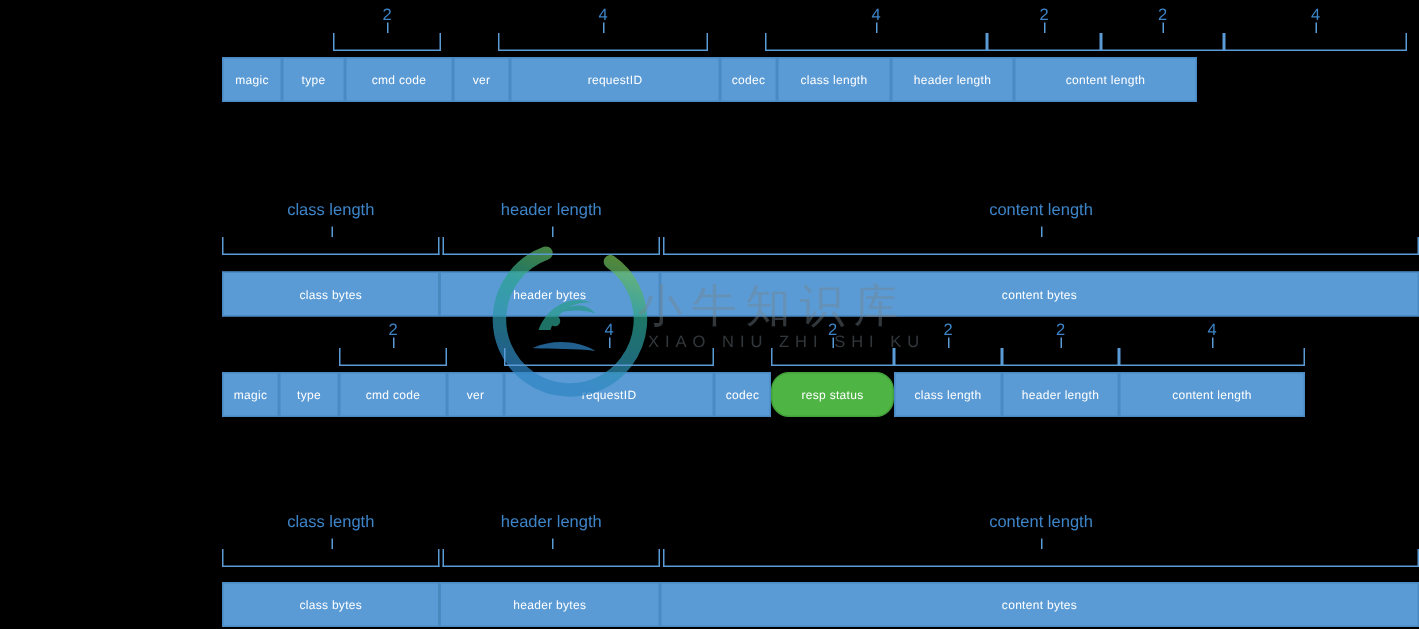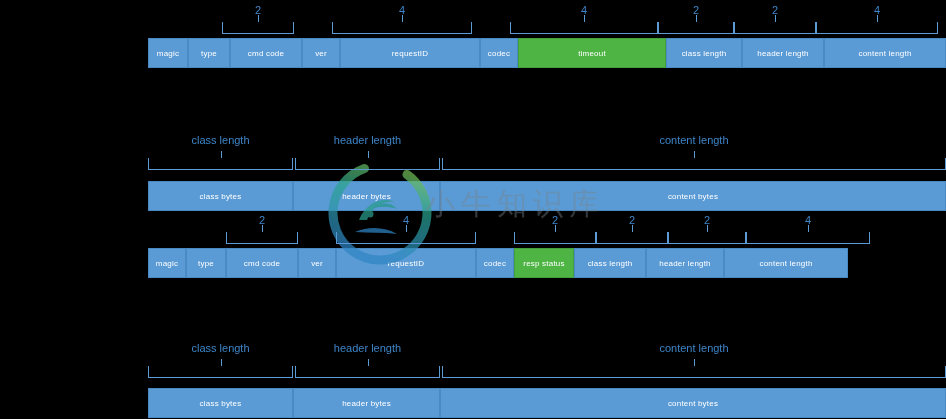--- a/index.html
+++ b/index.html
@@ -60,41 +60,40 @@
 
 <div class="canvas">
 
   <div class="bar" style="left:148px;top:38px;">
       <div class="cell" style="width: 40px;">magic</div>
       <div class="cell" style="width: 42px;">type</div>
       <div class="cell" style="width: 72px;">cmd code</div>
       <div class="cell" style="width: 38px;">ver</div>
       <div class="cell" style="width: 140px;">requestID</div>
       <div class="cell" style="width: 38px;">codec</div>
-      <div class="cell green" style="width: 148px;">timeout</div>
       <div class="cell" style="width: 76px;">class length</div>
       <div class="cell" style="width: 82px;">header length</div>
       <div class="cell" style="width: 122px;">content length</div>
     </div>
   <div></div>
 
   <div class="bar" style="left:148px;top:181px;">
       <div class="cell" style="width: 145px;">class bytes</div>
       <div class="cell" style="width: 147px;">header bytes</div>
       <div class="cell" style="width: 506px;">content bytes</div>
     </div>
 
   <div class="bar" style="left:148px;top:248px;">
       <div class="cell" style="width: 38px;">magic</div>
       <div class="cell" style="width: 40px;">type</div>
       <div class="cell" style="width: 72px;">cmd code</div>
       <div class="cell" style="width: 38px;">ver</div>
       <div class="cell" style="width: 140px;">requestID</div>
       <div class="cell" style="width: 38px;">codec</div>
-      <div class="cell green" style="width: 60px;">resp status</div>
+      <div class="cell green" style="width: 82px; border-radius: 12px;">resp status</div>
       <div class="cell" style="width: 72px;">class length</div>
       <div class="cell" style="width: 78px;">header length</div>
       <div class="cell" style="width: 124px;">content length</div>
     </div>
 
   <div class="bar" style="left:148px;top:388px;">
       <div class="cell" style="width: 145px;">class bytes</div>
       <div class="cell" style="width: 147px;">header bytes</div>
       <div class="cell" style="width: 506px;">content bytes</div>
     </div>
@@ -110,20 +109,23 @@
       </defs>
       <path d="M55 8 a47 47 0 1 1 -0.1 0" fill="none" stroke="url(#wmg)" stroke-width="9" stroke-linecap="round" transform="rotate(35 55 55)" stroke-dasharray="250 70"></path>
       <path d="M34 62 c6 -16 22 -24 36 -18 c-12 -2 -24 6 -28 18 z" fill="#2a9d8c"></path>
       <path d="M30 74 c14 -6 30 -5 42 2 c-14 -2 -28 -1 -42 -2 z" fill="#2f86c5"></path>
       <path d="M48 50 c8 -6 18 -6 24 1 c-8 -3 -17 -2 -24 -1 z" fill="#27978b"></path>
       <circle cx="45" cy="56" r="3.5" fill="#2a9d8c"></circle>
     </svg>
   </div>
   <div class="wm" style="left:425px;top:184px;">
     <span class="wm-text">小牛知识库</span>
+  </div>
+  <div class="wm" style="left:432px;top:218px;">
+    <span class="wm-sub">XIAO NIU ZHI SHI KU</span>
   </div>
 
 <div class="brk" style="left: 222px; width: 72px; top: 22px;">
       <span class="tick"></span>
     </div>
     <div class="brk-label" style="left: 222px; width: 72px; top: 4px;">2</div>
     <div class="brk" style="left: 332px; width: 140px; top: 22px;">
       <span class="tick"></span>
     </div>
     <div class="brk-label" style="left: 332px; width: 140px; top: 4px;">4</div>

